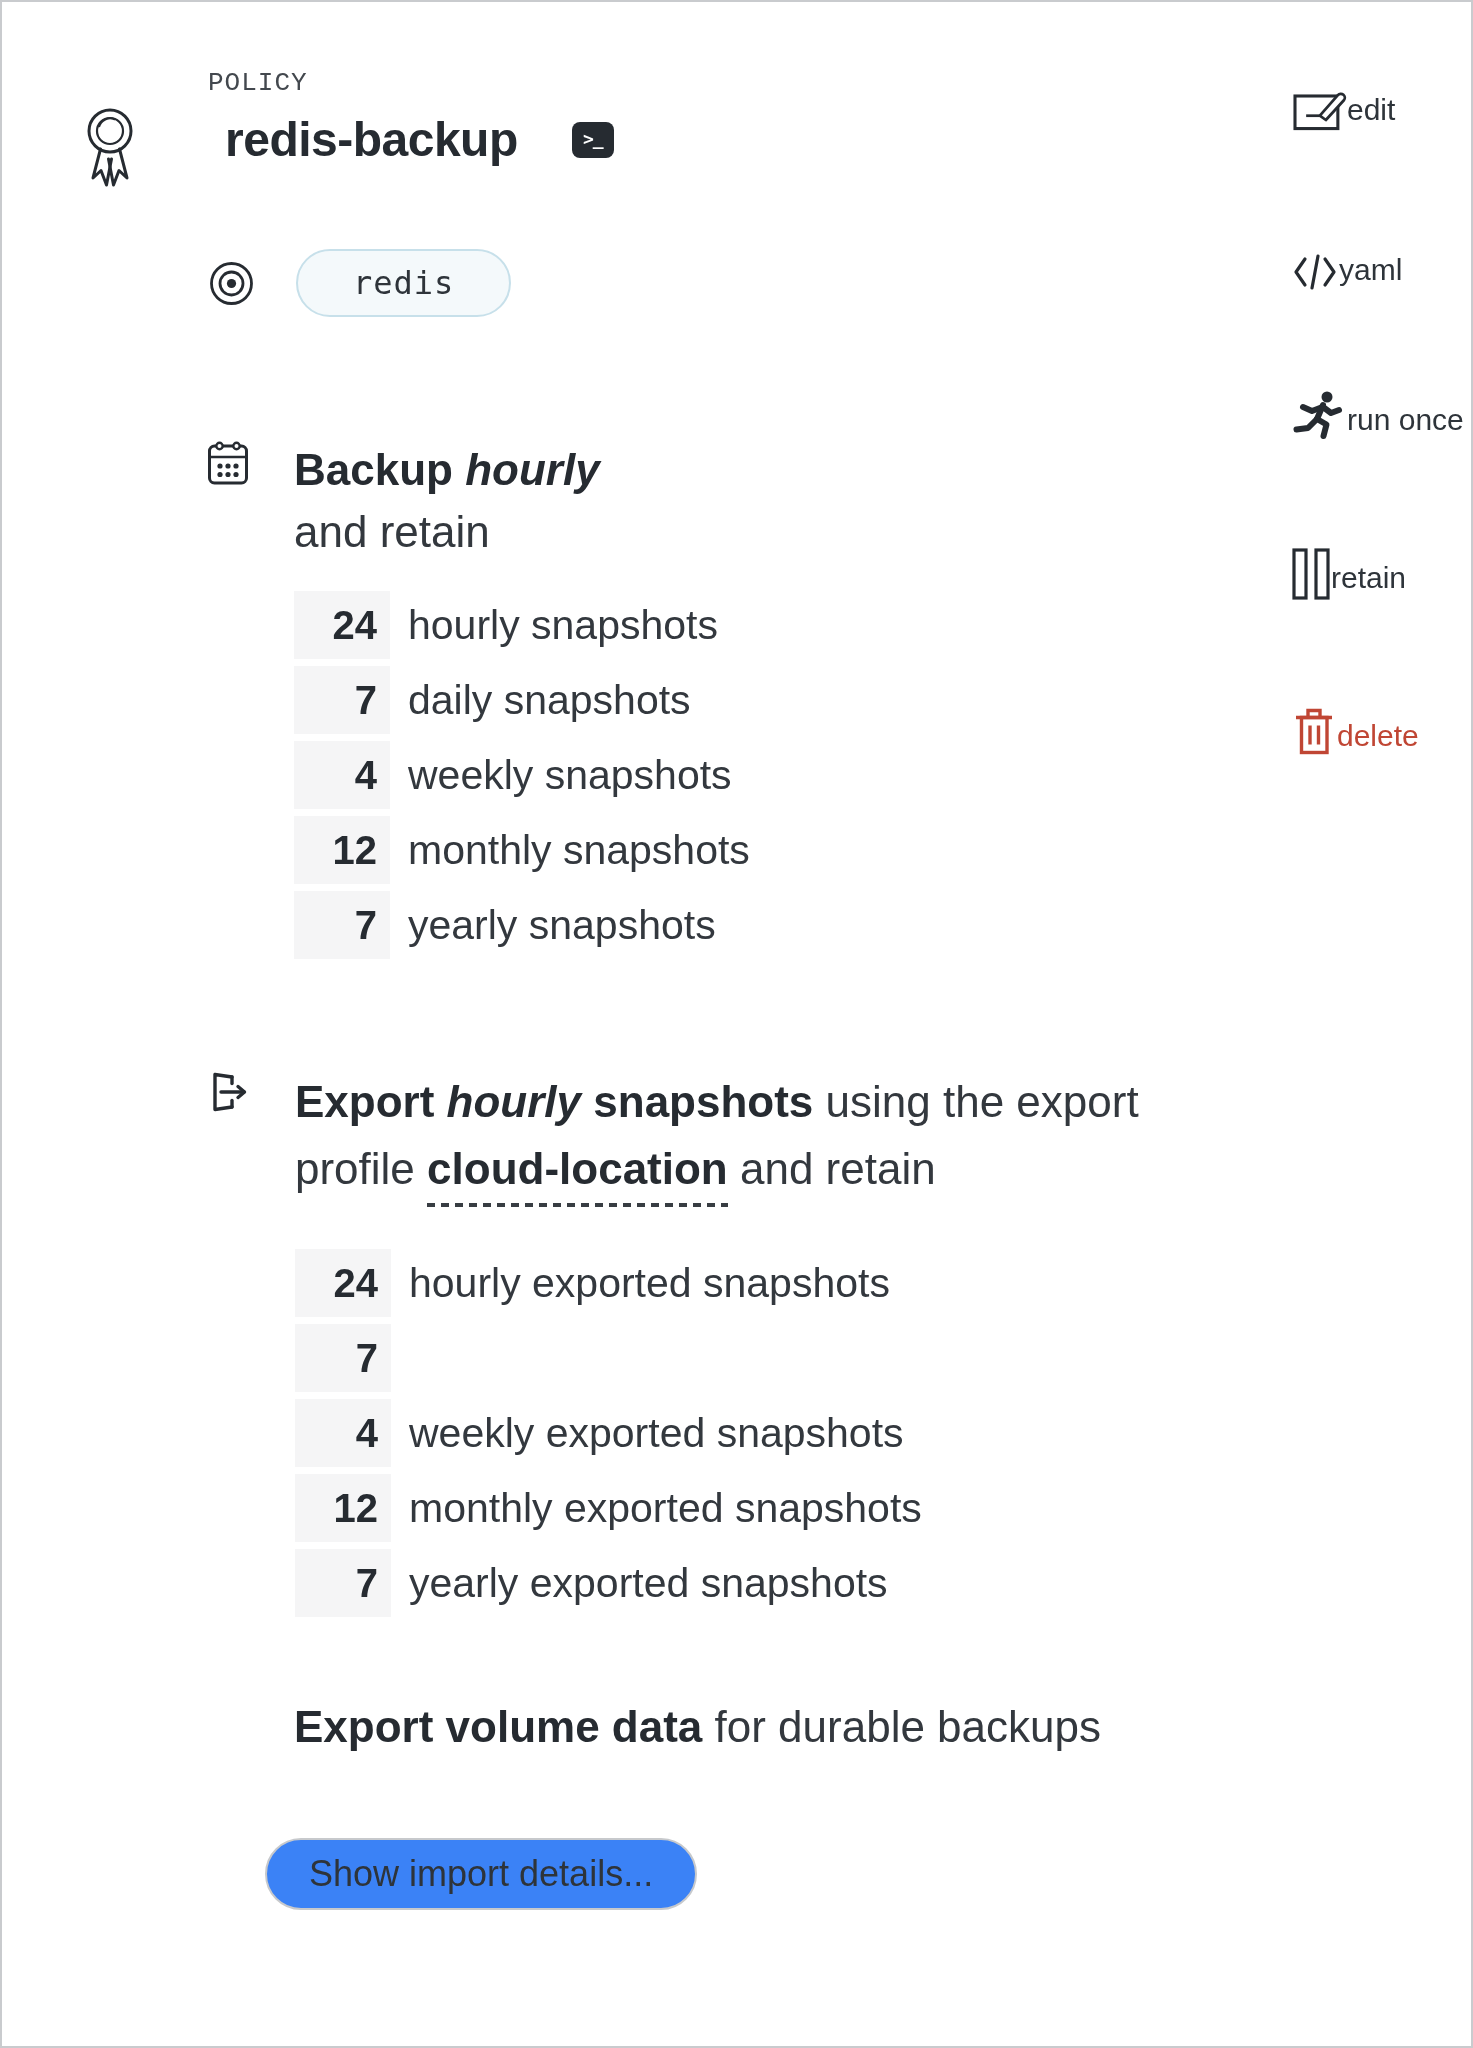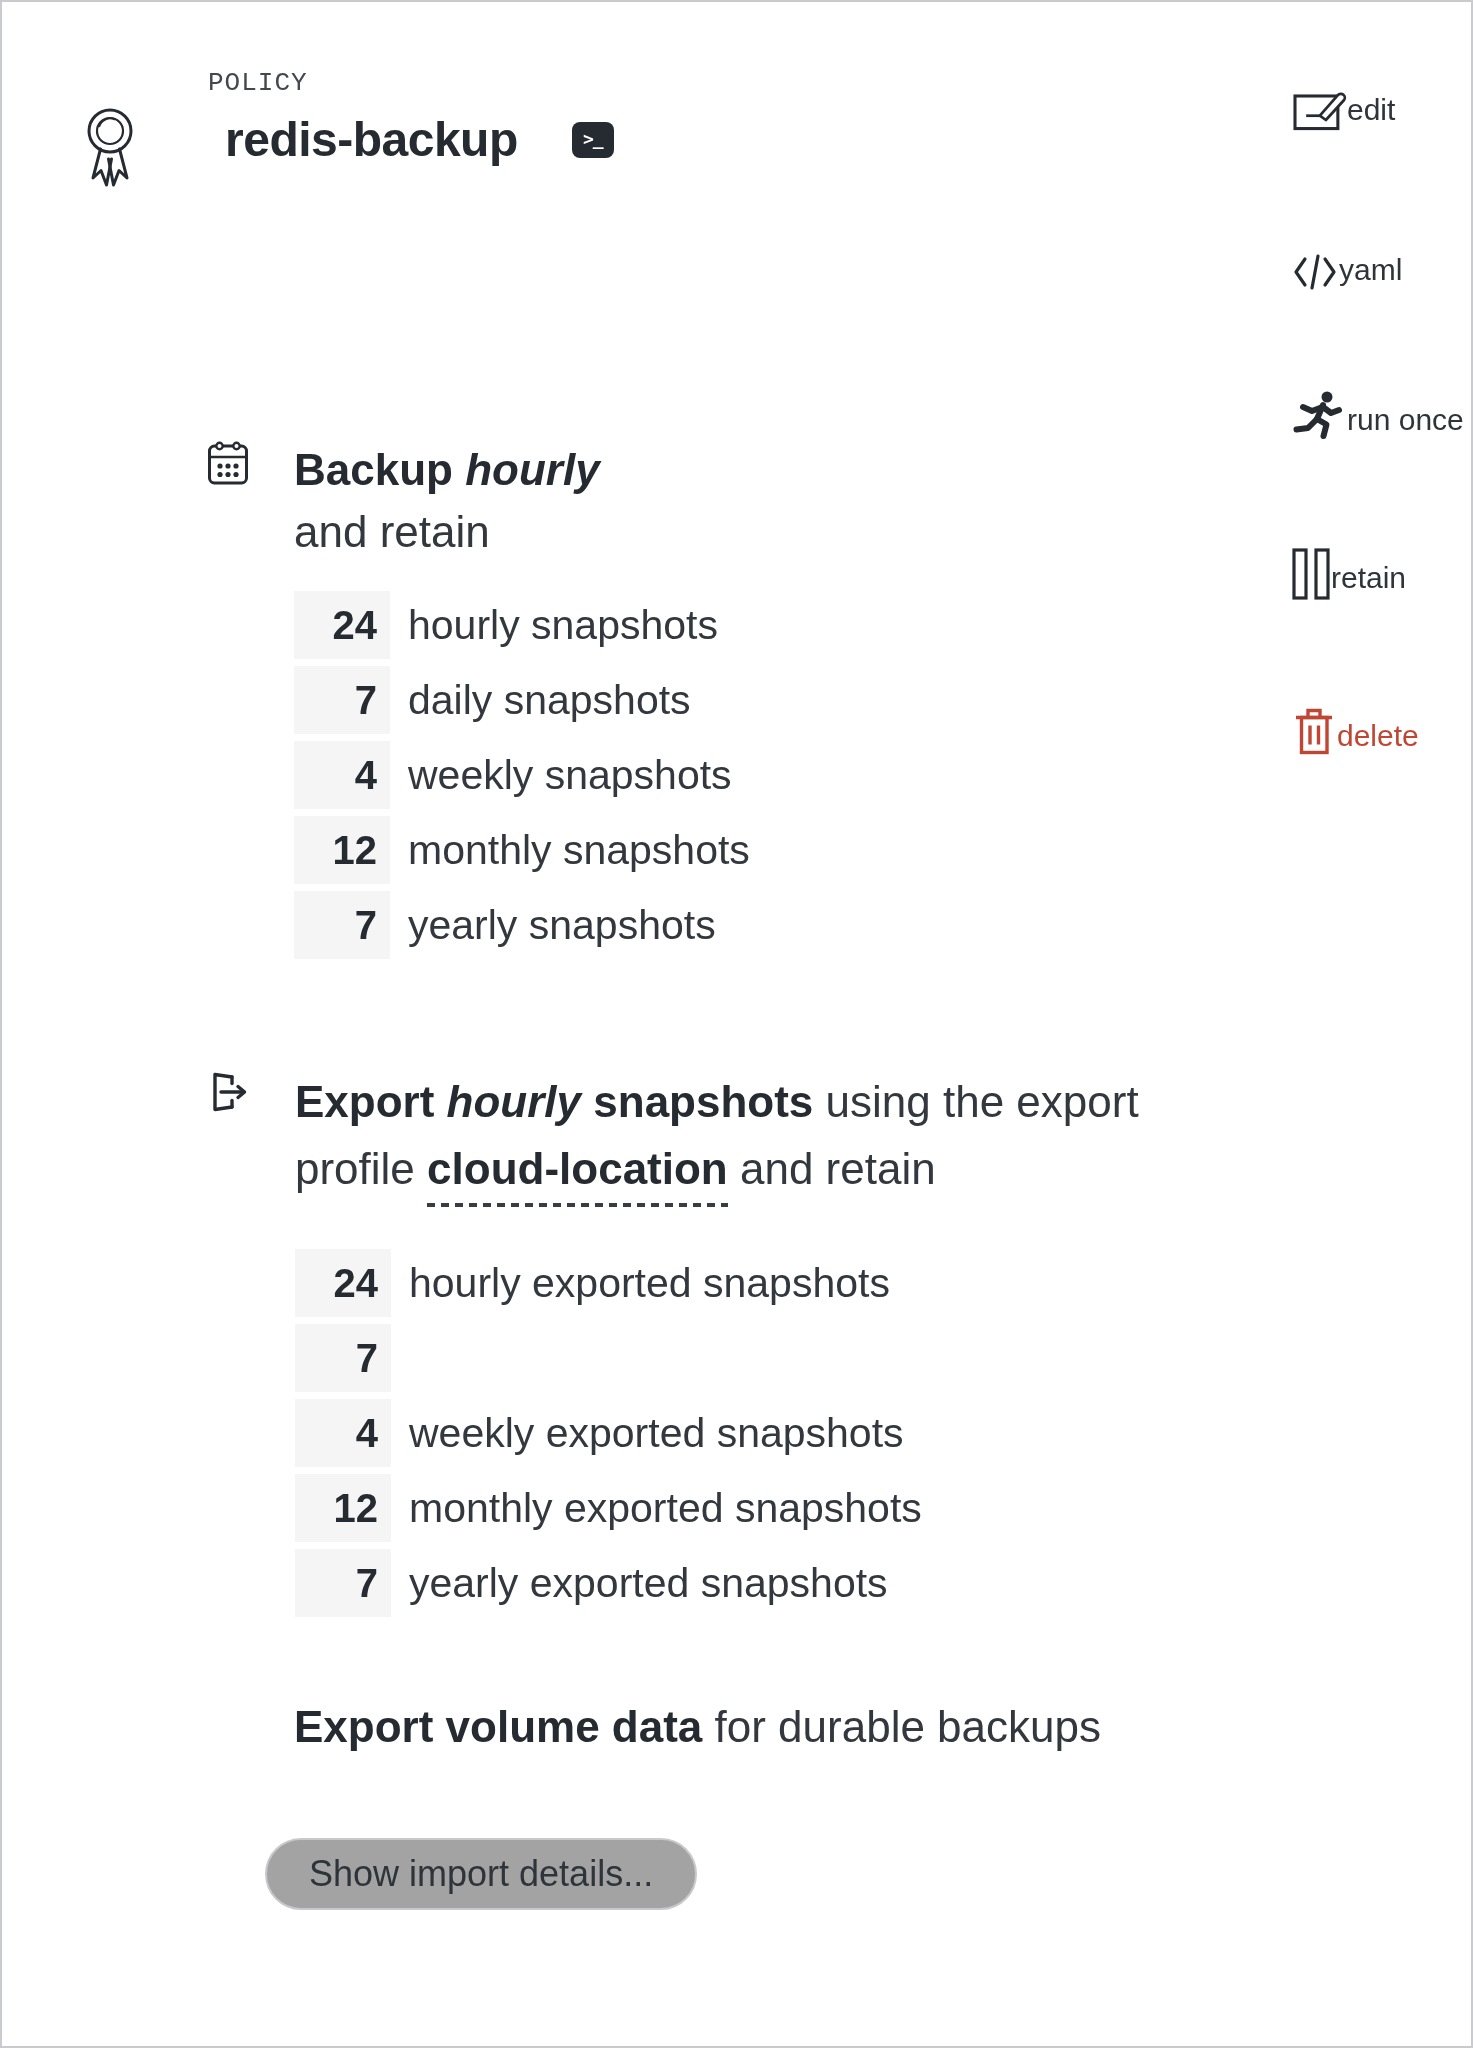--- a/index.html
+++ b/index.html
@@ -48,21 +48,21 @@
   .rows{margin-top:28px;}
   .sec2 .rows{margin-top:47px;}
   .row{display:flex;align-items:center;height:68px;margin-bottom:7px;}
   .count{width:96px;height:68px;background:#f5f5f6;display:flex;align-items:center;
          justify-content:flex-end;padding-right:13px;box-sizing:border-box;
          font-size:40px;font-weight:700;color:#262b31;}
   .row .rl{margin-left:18px;font-size:41px;color:#33383e;}
 
   .volume-note{position:absolute;left:292px;top:1700px;font-size:44px;color:#33383e;}
   .import-btn{position:absolute;left:263px;top:1836px;height:72px;border:2px solid #c7c9cc;
-              border-radius:36px;background:#a3a3a3;padding:0 42px;font-size:36px;color:#2e343a;
+              border-radius:36px;background:#3b82f6;padding:0 42px;font-size:36px;color:#2e343a;
               font-family:inherit;cursor:pointer;display:flex;align-items:center;}
   svg{display:block;}
 </style>
 </head>
 <body>
 
 <div class="card">
 
   <div class="ribbon">
     <svg width="52" height="92" viewBox="0 0 52 92" fill="none" stroke="#262b31">
@@ -77,20 +77,32 @@
   <div class="header">
     <div class="kicker">POLICY</div>
     <div class="title-row">
       <span class="title">redis-backup</span>
       <span class="term-badge">
         <span>&gt;_</span>
       </span>
     </div>
   </div>
 
+  <div class="tag-row">
+    <span class="bullseye">
+      <svg width="45" height="45" viewBox="0 0 45 45" fill="none" stroke="#262b31">
+        <circle cx="22.5" cy="22.5" r="20" stroke-width="2.8"></circle>
+        <circle cx="22.5" cy="22.5" r="11.5" stroke-width="2.8"></circle>
+        <circle cx="22.5" cy="22.5" r="4.6" fill="#262b31" stroke="none"></circle>
+      </svg>
+    </span>
+    <span class="tag-pill">
+      <span>redis</span>
+    </span>
+  </div>
 
   <button class="action a-edit">
     <span class="ic">
       <svg width="56" height="48" viewBox="0 0 64 56" fill="none" stroke="#262b31">
         <rect x="4" y="14" width="50" height="38" stroke-width="3.6"></rect>
         <path d="M17 37 H33" stroke-width="3.2"></path>
         <path d="M33 37 L54 13 A 4.5 4.5 0 0 1 61 19 L40 42 Z" stroke-width="3.2" fill="#ffffff" stroke-linejoin="round"></path>
       </svg>
     </span>
     <span class="lbl">edit</span>

